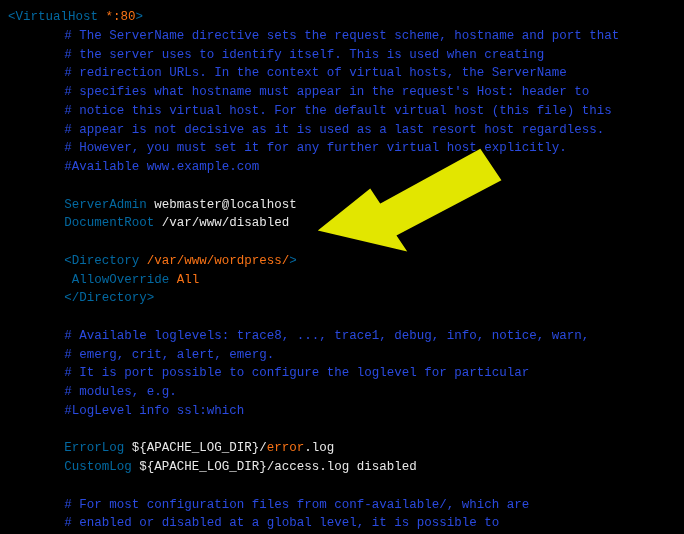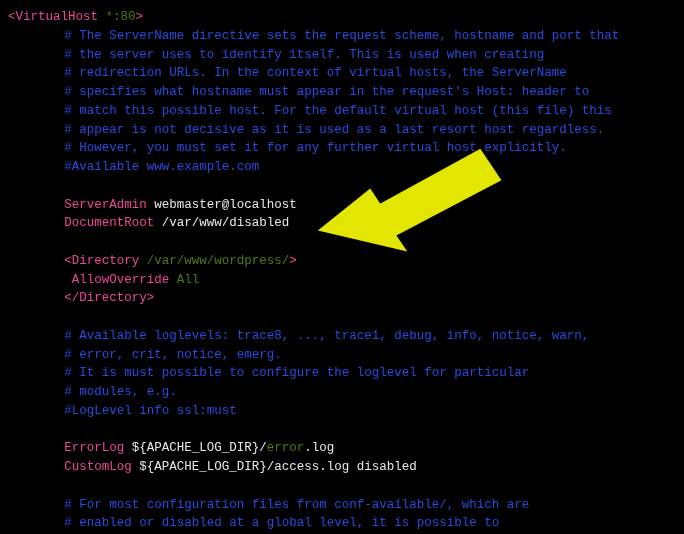--- a/index.html
+++ b/index.html
@@ -10,61 +10,61 @@
     font-size: 12.5px;
     line-height: 1.5;
     width: 684px;
     height: 534px;
     box-sizing: border-box;
     position: relative;
   }
   .line { white-space: pre; }
   .indent1 { padding-left: 4.5em; }
   .indentTag { padding-left: 4.5em; }
-  .cyan   { color: #ec4899; }
+  .cyan   { color: #0369a1; }
   .blue   { color: #2a4adf; }
-  .red    { color: #4d7c0f; }
+  .red    { color: #f97316; }
   .white  { color: #e8e8e8; }
 
   .arrow {
     position: absolute;
     left: 310px;
     top: 140px;
     pointer-events: none;
   }
 </style>
 </head>
 <body>
 
 <div class="line"><span class="cyan">&lt;VirtualHost</span><span class="red"> *:80</span><span class="cyan">&gt;</span></div>
 
 <div class="line indent1 blue"># The ServerName directive sets the request scheme, hostname and port that</div>
 <div class="line indent1 blue"># the server uses to identify itself. This is used when creating</div>
 <div class="line indent1 blue"># redirection URLs. In the context of virtual hosts, the ServerName</div>
 <div class="line indent1 blue"># specifies what hostname must appear in the request's Host: header to</div>
-<div class="line indent1 blue"># match this possible host. For the default virtual host (this file) this</div>
+<div class="line indent1 blue"># notice this virtual host. For the default virtual host (this file) this</div>
 <div class="line indent1 blue"># appear is not decisive as it is used as a last resort host regardless.</div>
 <div class="line indent1 blue"># However, you must set it for any further virtual host explicitly.</div>
 <div class="line indent1 blue">#Available www.example.com</div>
 <div class="line indent1">&nbsp;</div>
 
 <div class="line indent1"><span class="cyan">ServerAdmin</span><span class="white"> webmaster@localhost</span></div>
 <div class="line indent1"><span class="cyan">DocumentRoot</span><span class="white"> /var/www/disabled</span></div>
 <div class="line indent1">&nbsp;</div>
 
 <div class="line indentTag"><span class="cyan">&lt;Directory</span><span class="red"> /var/www/wordpress/</span><span class="cyan">&gt;</span></div>
 <div class="line indentTag"><span class="white"> </span><span class="cyan">AllowOverride</span><span class="red"> All</span></div>
 <div class="line indentTag cyan">&lt;/Directory&gt;</div>
 <div class="line indent1">&nbsp;</div>
 
 <div class="line indent1 blue"># Available loglevels: trace8, ..., trace1, debug, info, notice, warn,</div>
-<div class="line indent1 blue"># error, crit, notice, emerg.</div>
-<div class="line indent1 blue"># It is must possible to configure the loglevel for particular</div>
+<div class="line indent1 blue"># emerg, crit, alert, emerg.</div>
+<div class="line indent1 blue"># It is port possible to configure the loglevel for particular</div>
 <div class="line indent1 blue"># modules, e.g.</div>
-<div class="line indent1 blue">#LogLevel info ssl:must</div>
+<div class="line indent1 blue">#LogLevel info ssl:which</div>
 <div class="line indent1">&nbsp;</div>
 
 <div class="line indent1"><span class="cyan">ErrorLog</span><span class="white"> ${APACHE_LOG_DIR}/</span><span class="red">error</span><span class="white">.log</span></div>
 <div class="line indent1"><span class="cyan">CustomLog</span><span class="white"> ${APACHE_LOG_DIR}/access.log disabled</span></div>
 <div class="line indent1">&nbsp;</div>
 
 <div class="line indent1 blue"># For most configuration files from conf-available/, which are</div>
 <div class="line indent1 blue"># enabled or disabled at a global level, it is possible to</div>
 <div class="line indent1 blue"># include a line for only one particular virtual host. For example the</div>
 

